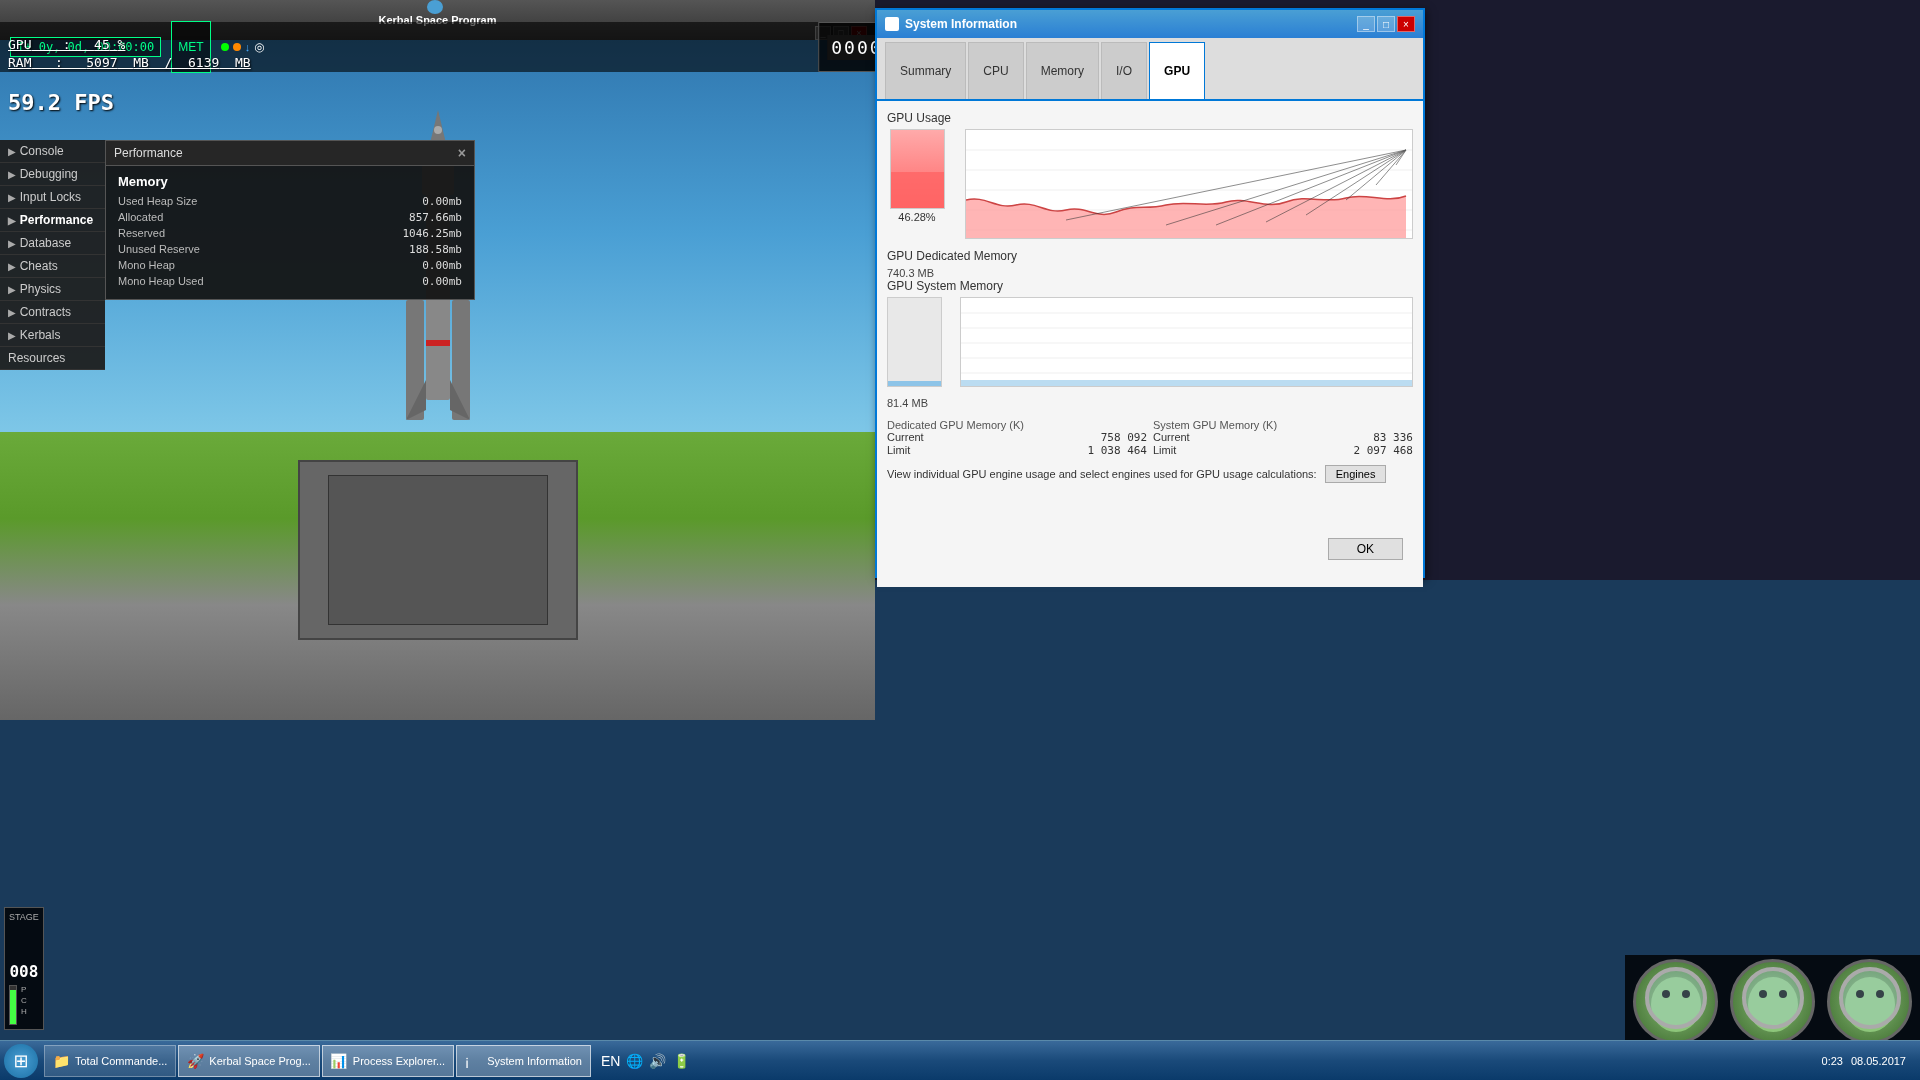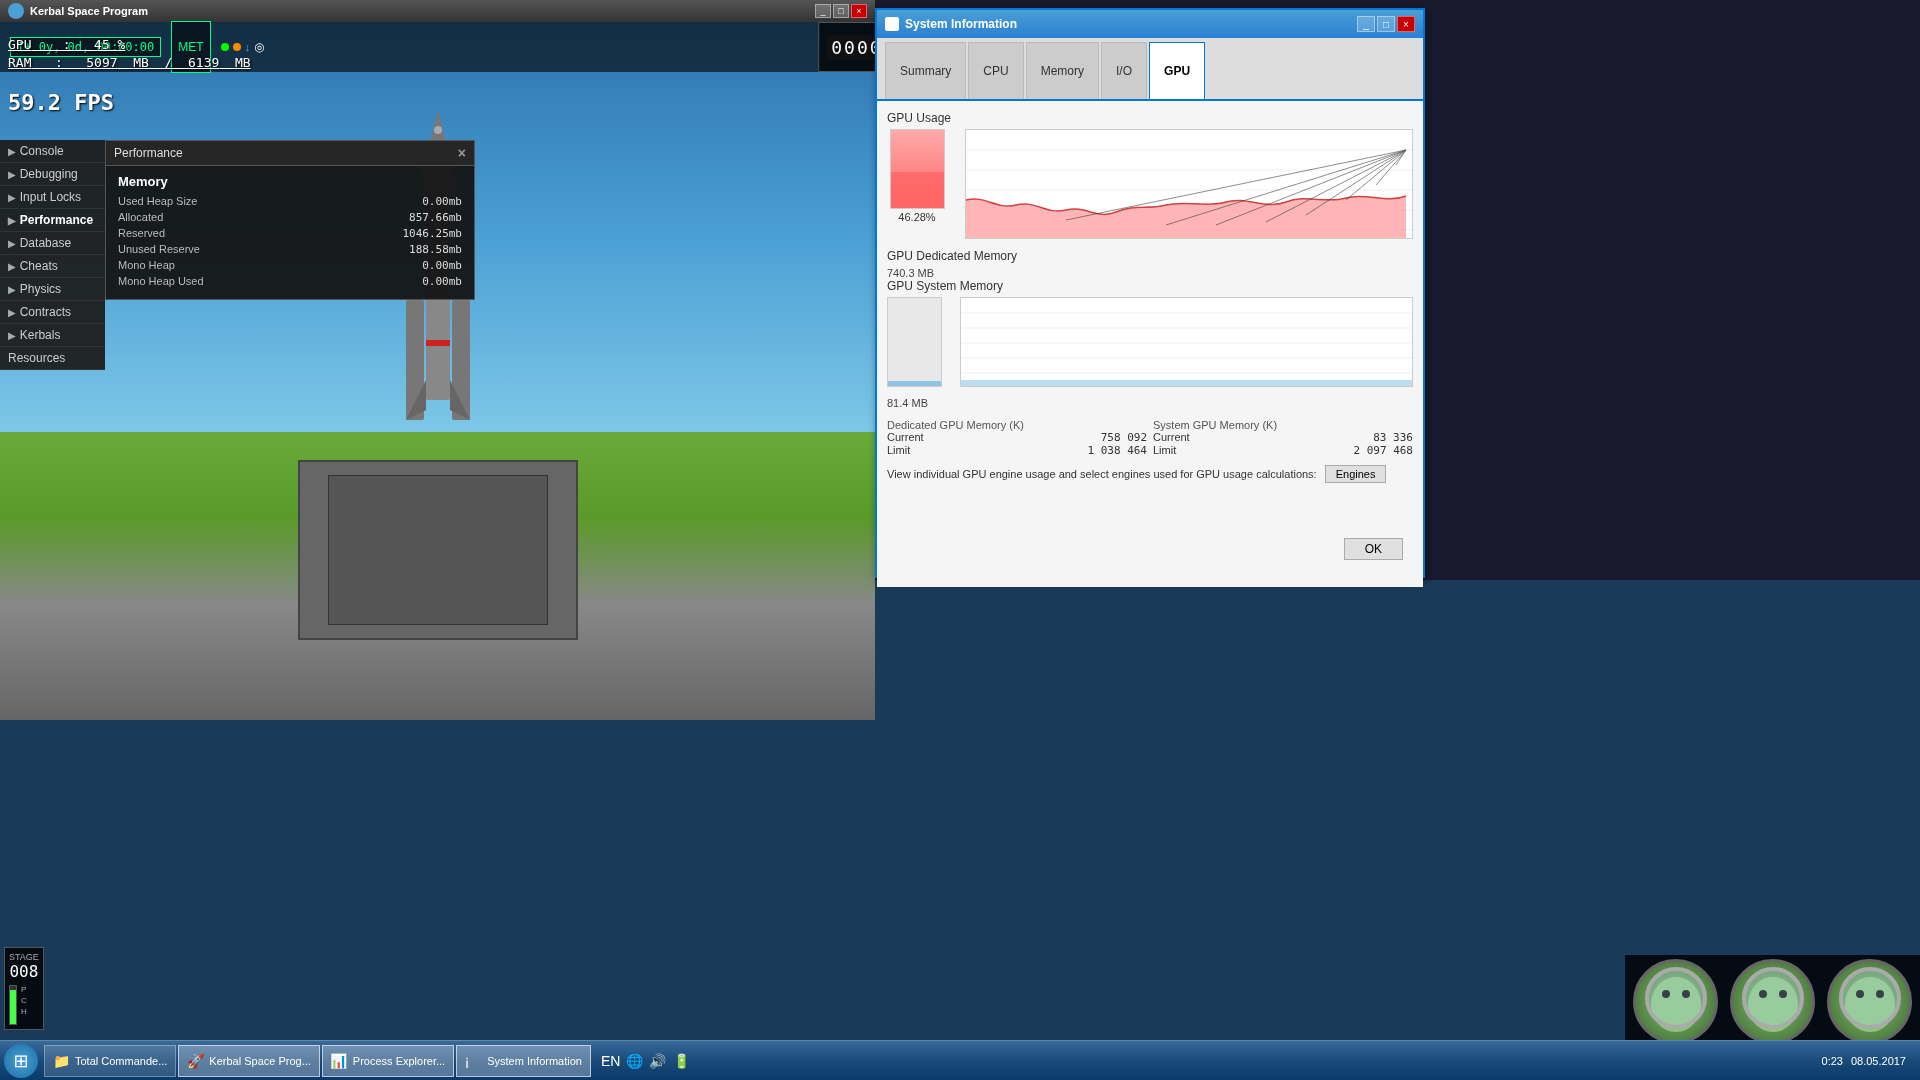--- a/index.html
+++ b/index.html
@@ -36,26 +36,27 @@
       bottom: 0; left: 0;
       width: 100%; height: 40%;
       background: linear-gradient(180deg, #6aaa3a 0%, #5a9a2a 30%, #888 60%, #666 100%);
     }
 
     
     #ksp-titlebar {
       position: absolute;
       top: 0; left: 0;
       width: 875px;
-      height: 22px;
+      height: 40px;
       background: linear-gradient(180deg, #555 0%, #333 100%);
       display: flex;
       align-items: center;
       padding: 0 8px;
       z-index: 10;
+      flex-direction: column;
     }
 
     #ksp-titlebar-icon {
       width: 16px; height: 16px;
       background: #4a9fd4;
       border-radius: 50%;
       margin-right: 6px;
     }
 
     #ksp-titlebar-text {
@@ -458,21 +459,21 @@
       cursor: pointer;
       color: #000;
     }
 
     .ok-btn {
       position: absolute;
       bottom: 8px;
       right: 10px;
       background: #e0e0e0;
       border: 1px solid #aaa;
-      padding: 3px 20px;
+      padding: 3px 28px;
       font-size: 12px;
       cursor: pointer;
     }
 
     
     #crew-section {
       position: absolute;
       bottom: 0;
       right: 0;
       width: 295px;
@@ -621,23 +622,24 @@
       border: 1px solid #555;
       padding: 4px;
       z-index: 15;
       color: #fff;
       font-size: 11px;
     }
 
     .stage-number {
       text-align: center;
       font-size: 16px;
-      font-weight: normal;
+      font-weight: bold;
       color: #fff;
       font-family: monospace;
+      margin-top: 40px;
     }
 
     
     #perf-svg {
       width: 100%;
       height: 100%;
     }
 
     
     #gpu-ded-mem-chart {

